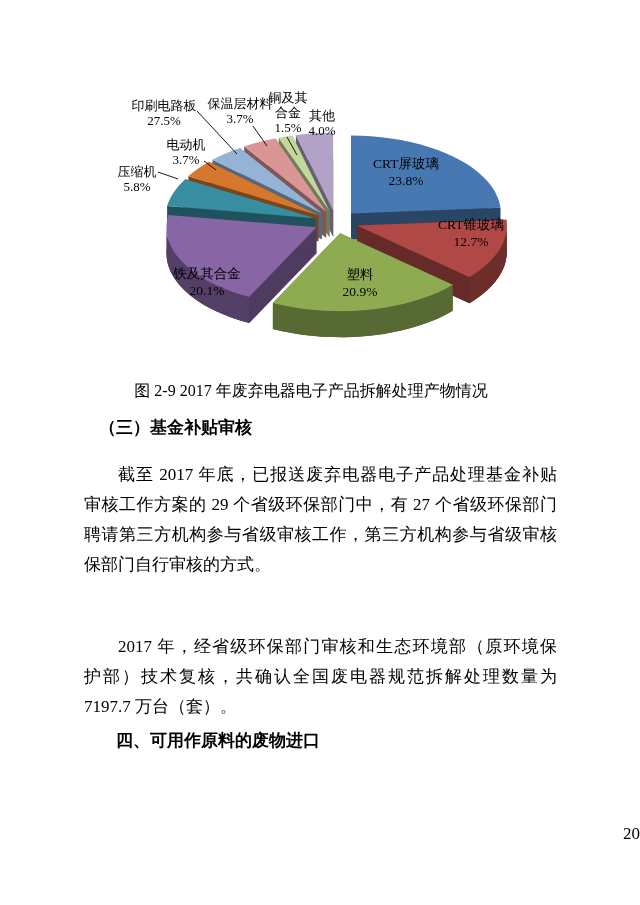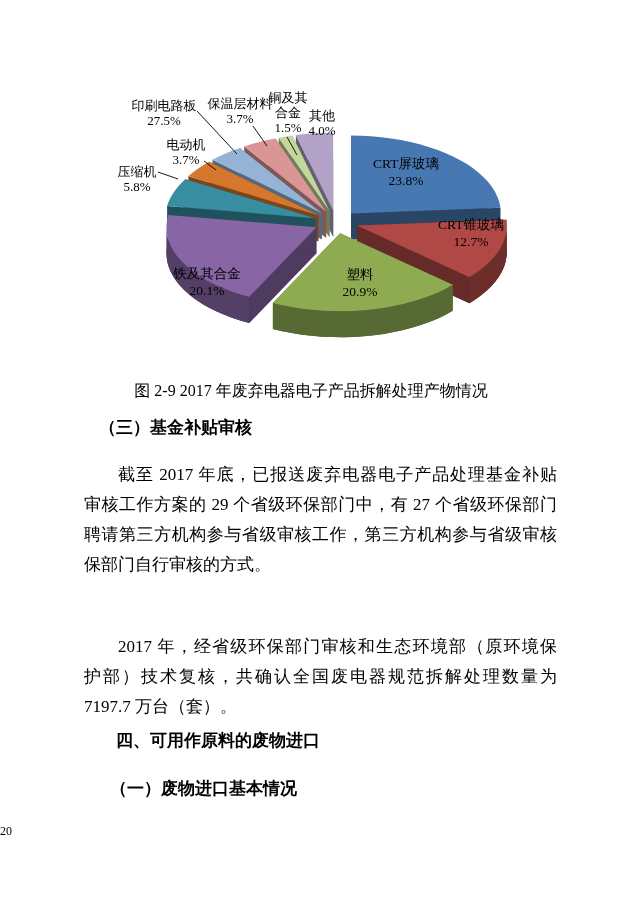--- a/index.html
+++ b/index.html
@@ -20,21 +20,21 @@
   .caption{left:0;top:381px;width:608px;text-align:center;font-size:16px;margin-left:7px;}
   .h3{left:99px;top:416px;font-size:17px;font-weight:bold;line-height:24px;}
   .para{left:84px;width:473px;font-size:17px;line-height:30px;margin-top:12px;}
   #para1{top:448px;}
   #para2{top:620px;}
   .para .line{text-align:justify;text-align-last:justify;}
   .para .line.first{text-indent:2em;}
   .para .line.last{text-align-last:left;}
   .h4{left:116px;top:729px;font-size:17px;font-weight:bold;line-height:24px;}
   .h41{left:110px;top:777px;font-size:17px;font-weight:bold;line-height:24px;}
-  .pagenum{left:0;top:824px;width:640px;text-align:left;font-size:12px;}
+  .pagenum{left:0;top:824px;width:640px;text-align:right;font-size:17px;}
 </style>
 </head>
 <body>
 
 <div class="page">
 
   <div id="chart-area">
     <svg id="pie-svg" width="640" height="312" viewBox="0 0 640 312">
         <path d="M333.2 156.7L295.9 81.1L305.1 80.0L314.4 79.3L323.8 78.8L333.2 78.7Z" fill="rgb(89,81,100)"></path>
         <path d="M333.2 130.7L295.9 55.1L295.9 81.1L333.2 156.7Z" fill="rgb(103,94,115)"></path>
@@ -141,17 +141,16 @@
     </div>
 
   <div class="abs para" id="para2">
       <div class="line first">2017 年，经省级环保部门审核和生态环境部（原环境保</div>
       <div class="line">护部）技术复核，共确认全国废电器规范拆解处理数量为</div>
       <div class="line last">7197.7 万台（套）。</div>
     </div>
 
   <div class="abs h4">四、可用作原料的废物进口</div>
 
-  <div class="abs h41">（一）废物进口基本情况</div>
 
   <div class="abs pagenum">20</div>
 
 </div>
 
 </body></html>

